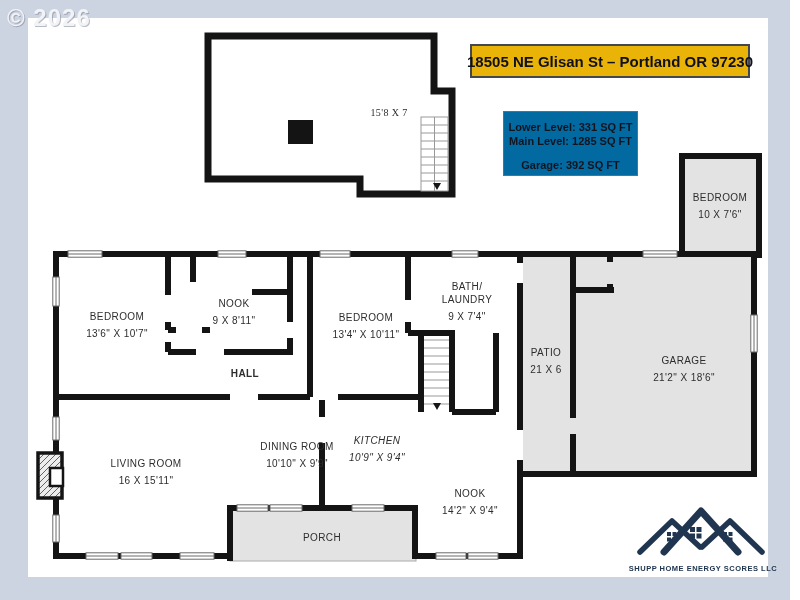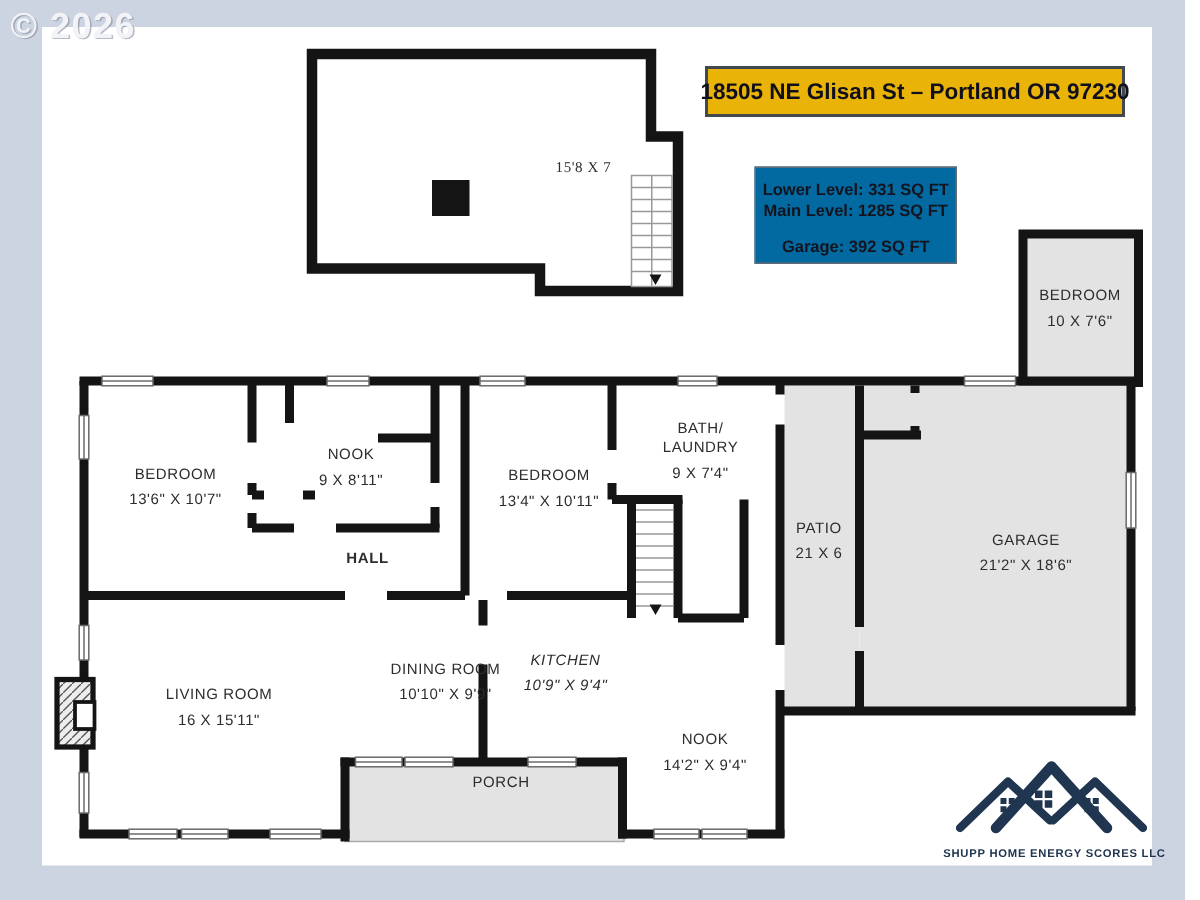--- a/index.html
+++ b/index.html
@@ -225,18 +225,18 @@
     <span class="dm">10'10" X 9'9"</span>
   </div>
   <div class="room-label" style="left:377px;top:449px;font-style:italic;">
     <span class="nm">KITCHEN</span>
     <span class="dm">10'9" X 9'4"</span>
   </div>
   <div class="room-label" style="left:470px;top:502px;text-align:center;">
     <span class="nm">NOOK</span>
     <span class="dm">14'2" X 9'4"</span>
   </div>
-  <div class="room-label" style="left:322px;top:522px;margin-left:12px;">
+  <div class="room-label" style="left:322px;top:537px;">
     <span class="nm">PORCH</span>
   </div>
 
   <div class="logo-text">SHUPP HOME ENERGY SCORES LLC</div>
 </div>
 
 </body></html>

